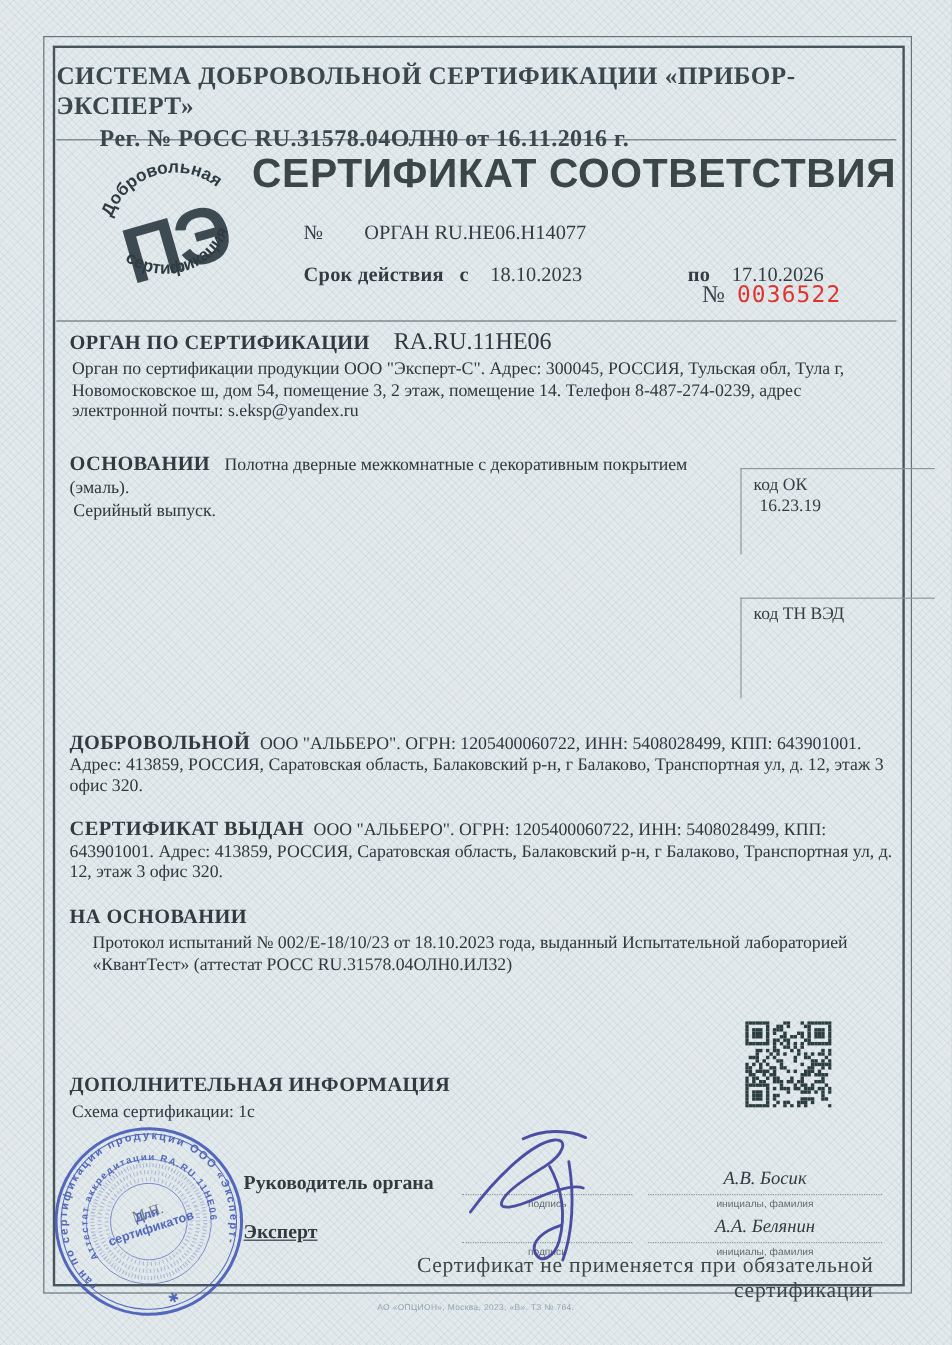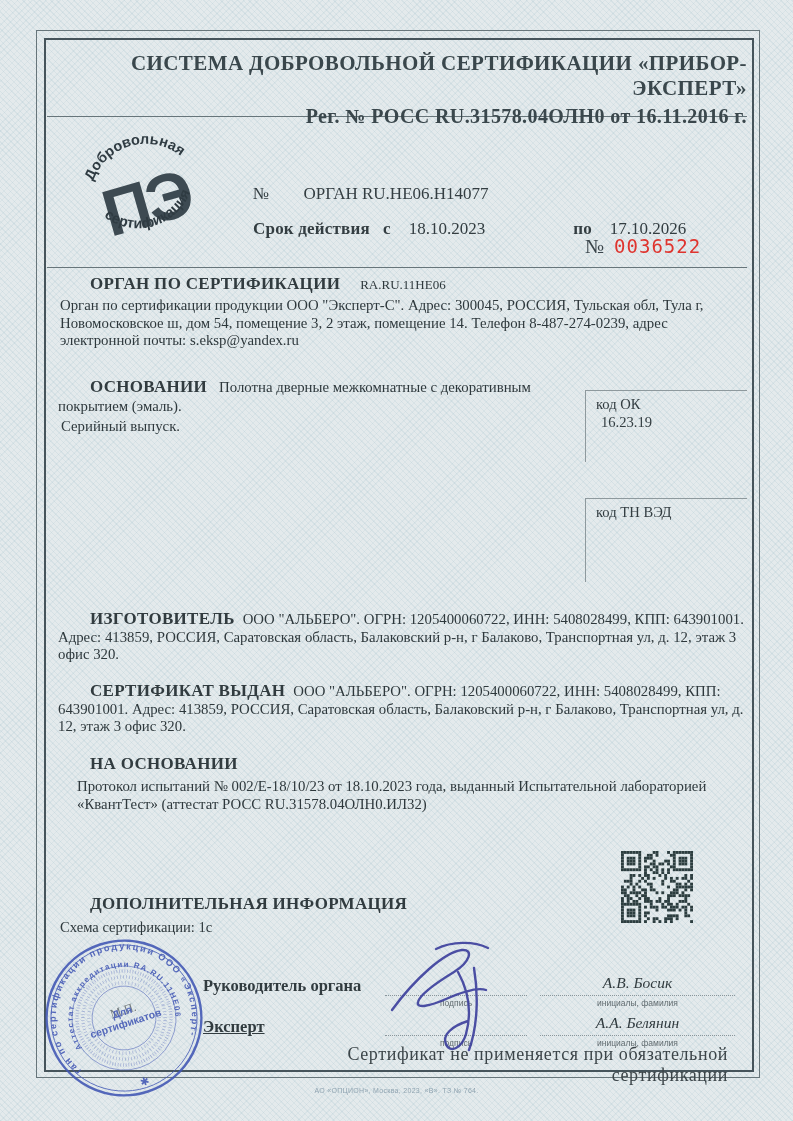--- a/index.html
+++ b/index.html
@@ -8,43 +8,43 @@
     background-color:#e4eaec;
     background-image:
       repeating-linear-gradient(45deg, rgba(122,168,184,.13) 0 1px, transparent 1px 4px),
       repeating-linear-gradient(-45deg, rgba(122,168,184,.10) 0 1px, transparent 1px 5px);
     font-family:"Liberation Serif", serif;
     color:#2e383c;
   }
   .abs{position:absolute;}
   .frame-outer{left:36px;top:30px;width:722px;height:1046px;border:1px solid #67757a;}
   .frame-inner{left:44px;top:38px;width:706px;height:1030px;border:2px solid #46545b;}
-  .header{left:47px;top:40px;width:700px;text-align:right;border-bottom:1px solid #67757a;height:76px;}
+  .header{left:47px;top:40px;width:700px;text-align:left;border-bottom:1px solid #67757a;height:76px;}
   .header .l1{margin-top:11px;font-size:21px;font-weight:bold;color:#3a474c;letter-spacing:.4px;}
-  .header .l2{margin-top:4px;font-size:20px;font-weight:bold;color:#3a474c;letter-spacing:.4px;}
+  .header .l2{margin-top:4px;font-size:20px;font-weight:bold;color:#3a474c;letter-spacing:.4px;padding-left:36px;}
   .title{left:210px;top:126px;width:545px;font-family:"Liberation Sans",sans-serif;
     font-size:34px;font-weight:bold;color:#3b4649;letter-spacing:.5px;}
   .row-no{left:253px;top:184px;font-size:17px;color:#333d41;}
   .row-no .no{margin-right:30px;}
   .row-valid{left:253px;top:219px;font-size:17px;color:#333d41;display:flex;}
   .row-valid .lab{font-weight:bold;letter-spacing:.2px;}
   .blank-no{left:585px;top:235px;display:flex;align-items:baseline;}
   .blank-no .sym{font-size:20px;color:#3a444a;margin-right:10px;}
   .blank-no .num{font-family:"DejaVu Sans Mono",monospace;font-size:19px;color:#df342e;letter-spacing:1px;}
   .sep{left:47px;top:267px;width:700px;border-top:1px solid #67757a;height:0;}
-  .sec-h{font-size:17px;font-weight:bold;color:#313b3f;letter-spacing:.3px;margin-left:32px;}
+  .sec-h{font-size:17px;font-weight:bold;color:#313b3f;letter-spacing:.3px;}
   .body-t{font-size:14.8px;line-height:17.6px;color:#2e383c;}
   .org{left:58px;top:274px;width:692px;}
-  .org .code{font-size:13px;margin-left:16px;font-weight:normal;}
+  .org .code{font-size:20px;margin-left:16px;font-weight:normal;}
   .org p{margin:3px 0 0 2px;}
   .product{left:58px;top:377px;width:520px;}
   .product .inline{font-size:14.8px;font-weight:normal;margin-left:8px;}
   .product .l2{margin:2px 0 0 3px;}
   .codebox{width:151px;border-top:1px solid #8e999d;border-left:1px solid #8e999d;
-    padding:5px 0 0 10px;font-size:14.6px;color:#333d41;}
+    padding:5px 0 0 10px;font-size:14.6px;color:#333d41;margin-left:32px;}
   .okbox{left:585px;top:390px;height:66px;}
   .okbox .val{margin:1px 0 0 5px;}
   .tnbox{left:585px;top:498px;height:78px;}
   .compliance{left:58px;top:488px;width:520px;}
   .compliance .sec-h{font-size:16.8px;}
   .compliance .t{margin:4px 0 0 3px;font-size:14.6px;}
   .manufacturer{left:58px;top:610px;width:694px;}
   .issued{left:58px;top:682px;width:694px;}
   .inlinepar .sec-h{margin-right:8px;}
   .basis{left:58px;top:754px;width:676px;}
@@ -96,20 +96,21 @@
       <text font-family="Liberation Sans, sans-serif" font-size="14.5" font-weight="bold">
         <textPath href="#logo-top" startOffset="50%" text-anchor="middle">Добровольная</textPath>
       </text>
       <text x="75" y="104" text-anchor="middle" font-family="Liberation Sans, sans-serif" font-size="66" font-weight="bold" letter-spacing="-3" fill="#3d4a52">ПЭ</text>
       <text font-family="Liberation Sans, sans-serif" font-size="14.5" font-weight="bold">
         <textPath href="#logo-bot" startOffset="50%" text-anchor="middle">сертификация</textPath>
       </text>
     </g>
   </svg>
 
+  <div class="abs title">СЕРТИФИКАТ СООТВЕТСТВИЯ</div>
 
   <div class="abs row-no">
     <span class="no">№</span>
     <span>ОРГАН RU.НЕ06.Н14077</span>
   </div>
 
   <div class="abs row-valid">
     <span class="lab">Срок действия</span>
     <span class="lab" style="margin-left:13px">с</span>
     <span style="margin-left:18px">18.10.2023</span>
@@ -144,21 +145,21 @@
     <div>код ОК</div>
     <div class="val">16.23.19</div>
   </div>
 
 
   <div class="abs codebox tnbox">
     <div>код ТН ВЭД</div>
   </div>
 
   <div class="abs manufacturer inlinepar body-t">
-    <span class="sec-h">ИЗГОТОВИТЕЛЬ</span><span>ООО "АЛЬБЕРО". ОГРН: 1205400060722, ИНН: 5408028499, КПП: 643901001. Адрес: 413859, РОССИЯ, Саратовская область, Балаковский р-н, г Балаково, Транспортная ул, д. 12, этаж 3 офис 320.</span>
+    <span class="sec-h">ДОБРОВОЛЬНОЙ</span><span>ООО "АЛЬБЕРО". ОГРН: 1205400060722, ИНН: 5408028499, КПП: 643901001. Адрес: 413859, РОССИЯ, Саратовская область, Балаковский р-н, г Балаково, Транспортная ул, д. 12, этаж 3 офис 320.</span>
   </div>
 
   <div class="abs issued inlinepar body-t">
     <span class="sec-h">СЕРТИФИКАТ ВЫДАН</span><span>ООО "АЛЬБЕРО". ОГРН: 1205400060722, ИНН: 5408028499, КПП: 643901001. Адрес: 413859, РОССИЯ, Саратовская область, Балаковский р-н, г Балаково, Транспортная ул, д. 12, этаж 3 офис 320.</span>
   </div>
 
   <div class="abs basis">
     <div class="sec-h">НА ОСНОВАНИИ</div>
     <p class="body-t">Протокол испытаний № 002/Е-18/10/23 от 18.10.2023 года, выданный Испытательной лабораторией «КвантТест» (аттестат РОСС RU.31578.04ОЛН0.ИЛ32)</p>
   </div>

